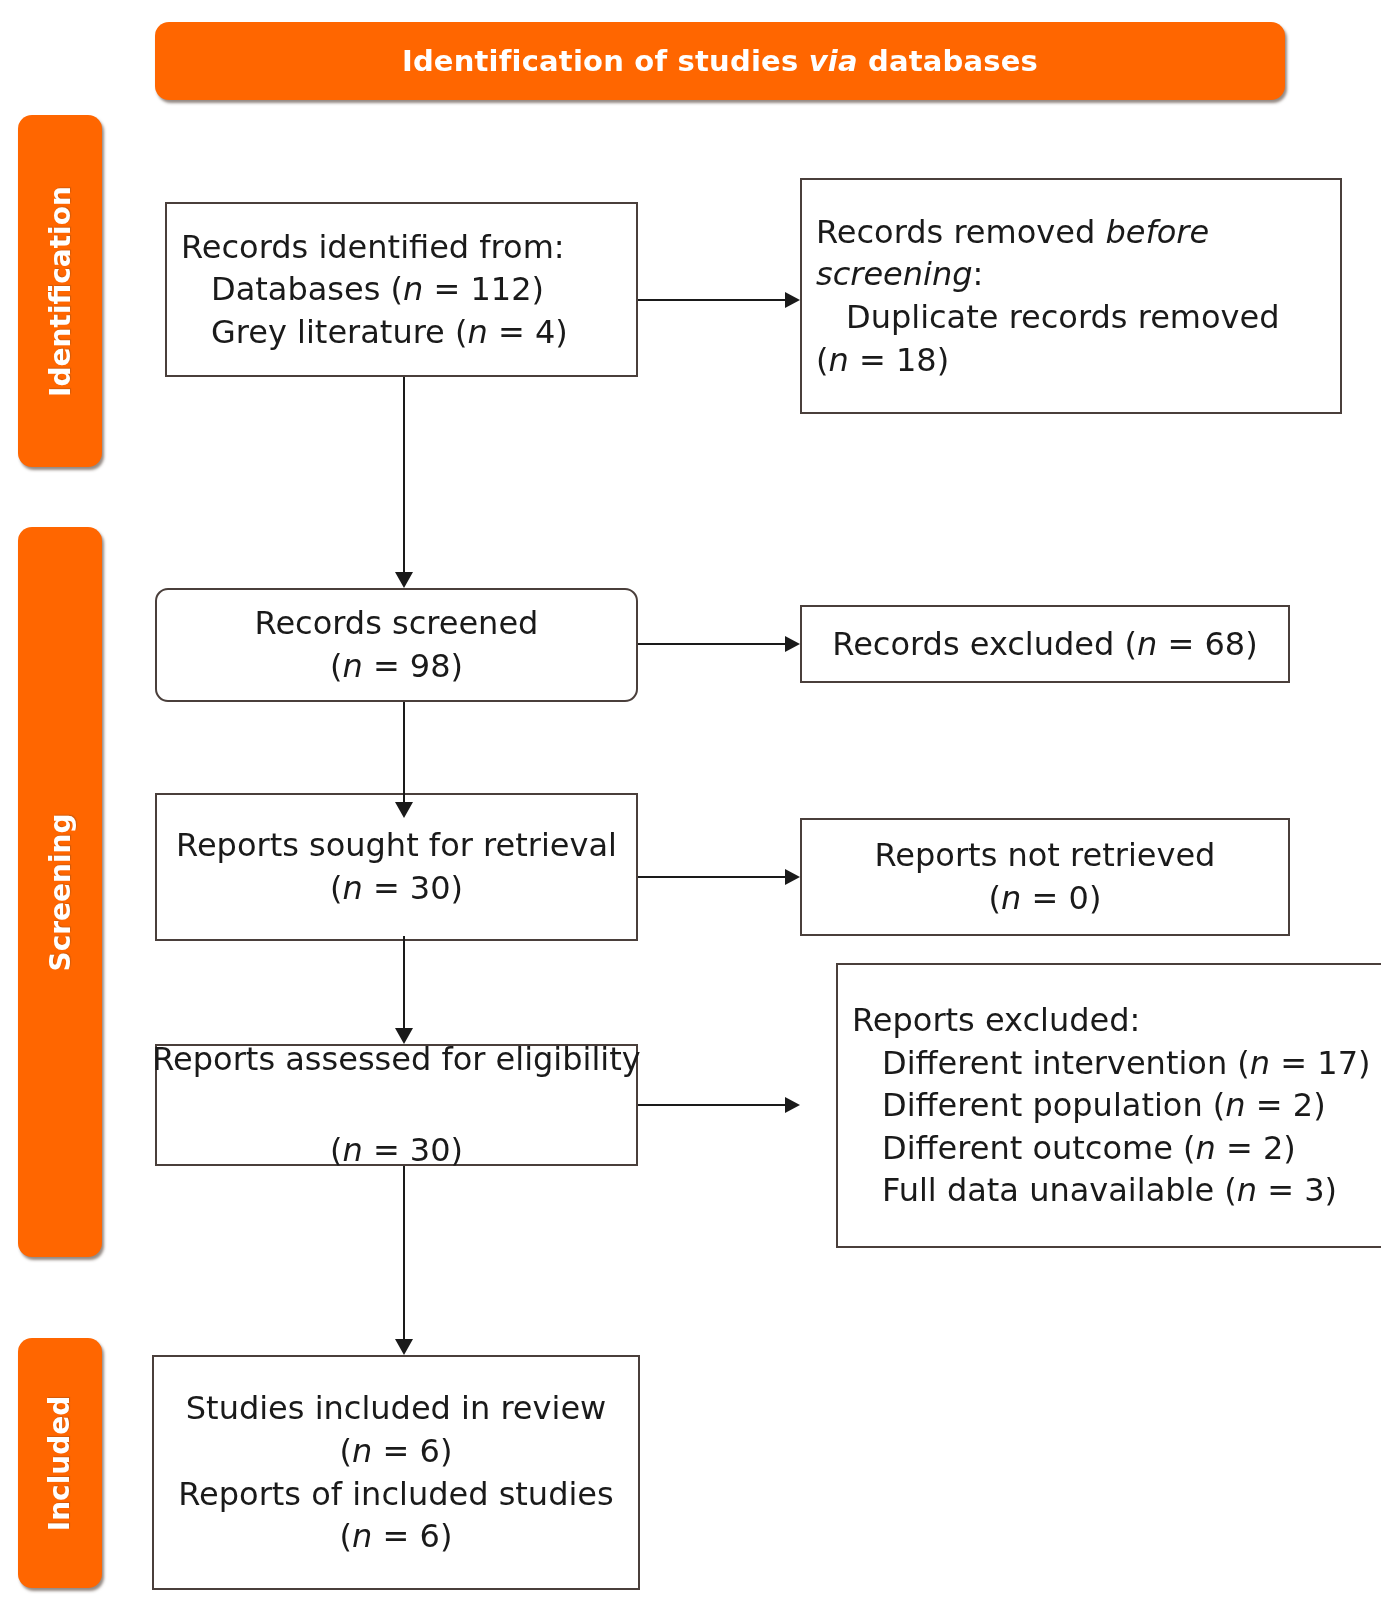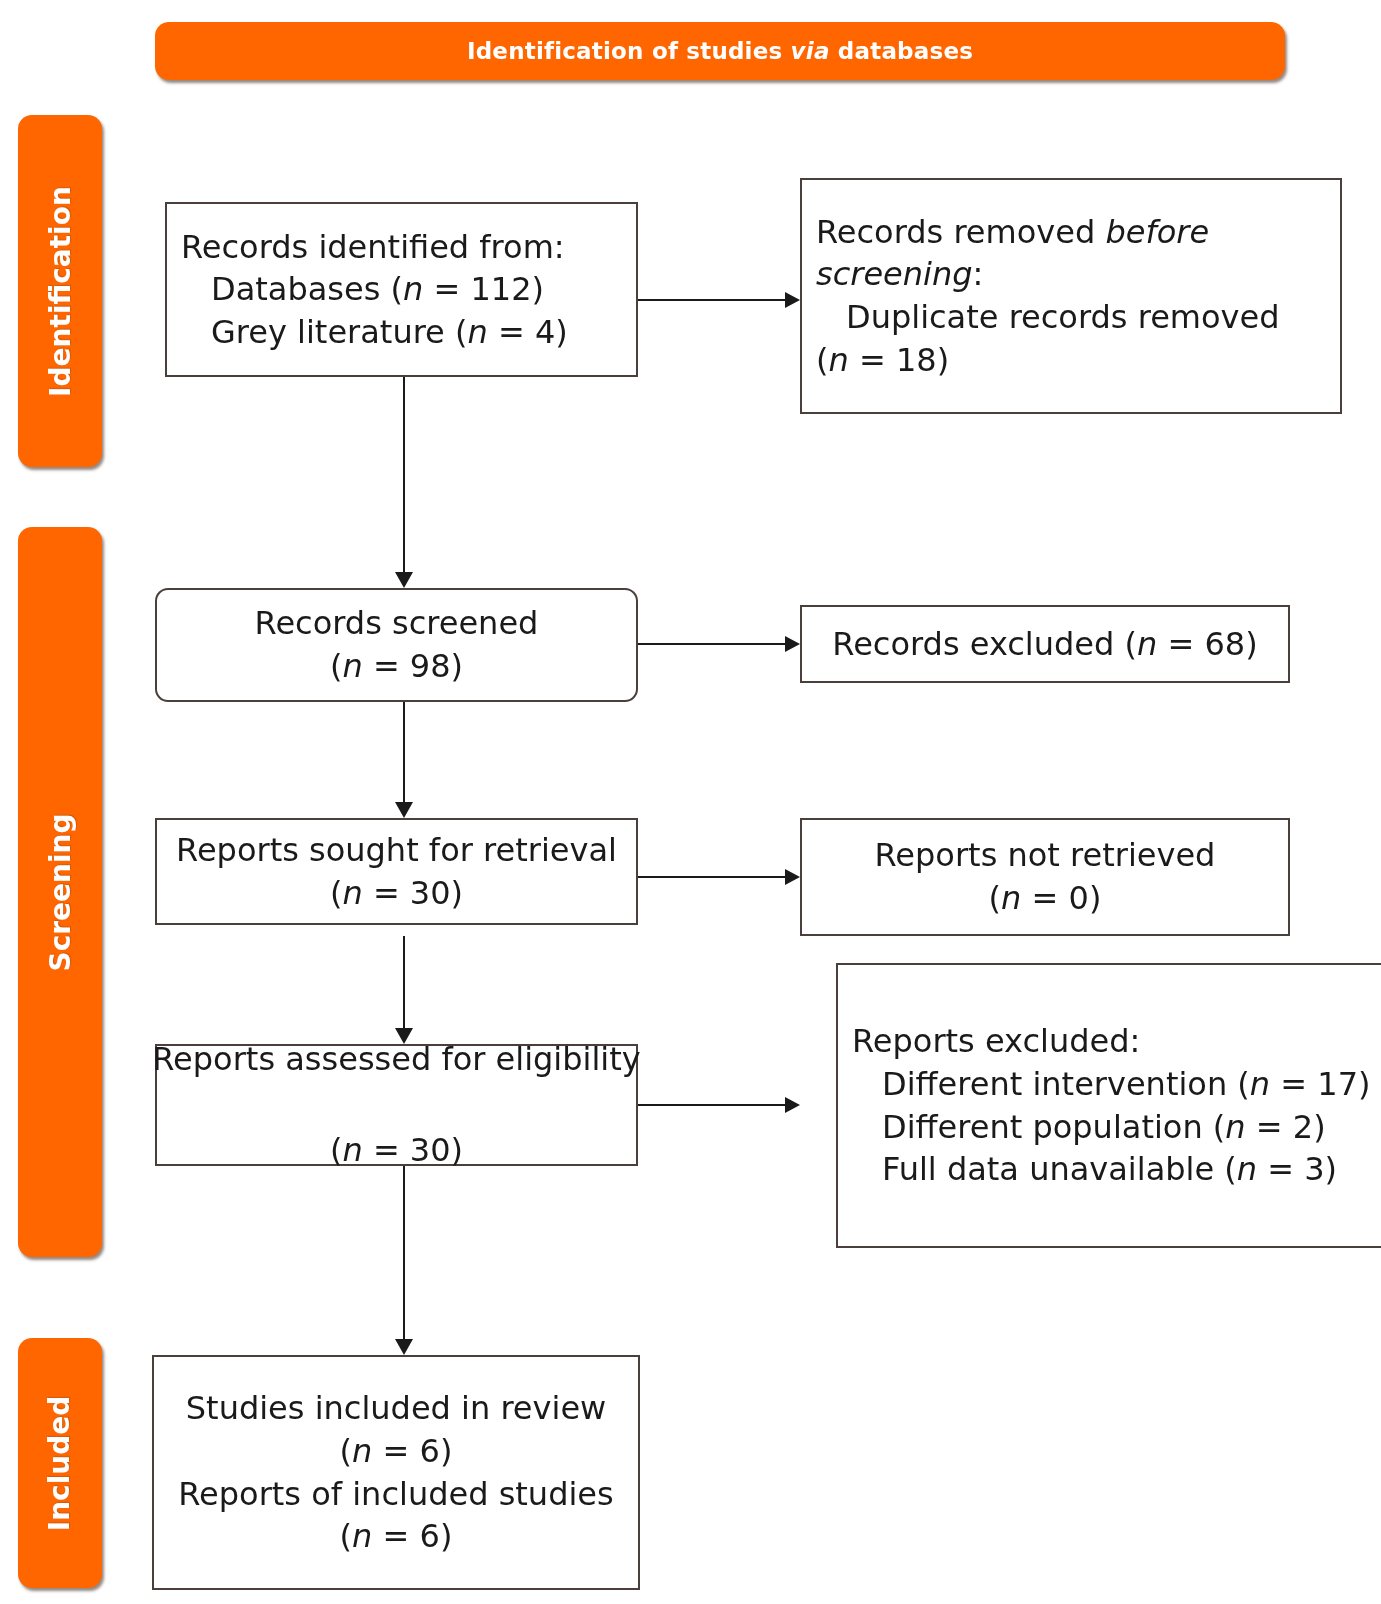--- a/index.html
+++ b/index.html
@@ -29,22 +29,22 @@
     display: flex;
     align-items: center;
     justify-content: center;
     text-align: center;
     box-sizing: border-box;
   }
   #header-banner {
     left: 155px;
     top: 22px;
     width: 1130px;
-    height: 58px;
-    font-size: 23px;
+    height: 78px;
+    font-size: 29px;
     letter-spacing: .2px;
   }
   .side-banner {
     left: 18px;
     width: 84px;
     font-size: 28px;
   }
   .side-banner .vtext {
     transform: rotate(-90deg);
     white-space: nowrap;
@@ -74,21 +74,21 @@
   .node .ln { white-space: nowrap; }
   .node .ln.indent { padding-left: 30px; }
   .node .ln.wrap { white-space: normal; }
   i, .it { font-style: italic; }
 
   
   #box-identified        { left: 165px; top: 202px;  width: 473px; height: 175px; }
   #box-removed           { left: 800px; top: 178px;  width: 542px; height: 236px; }
   #box-screened          { left: 155px; top: 588px;  width: 483px; height: 114px; border-radius: 13px; }
   #box-excluded          { left: 800px; top: 605px;  width: 490px; height: 78px;  }
-  #box-sought            { left: 155px; top: 818px;  width: 483px; height: 107px; }
+  #box-sought            { left: 155px; top: 793px;  width: 483px; height: 148px; }
   #box-not-retrieved     { left: 800px; top: 818px;  width: 490px; height: 118px; }
   #box-assessed          { left: 155px; top: 1044px; width: 483px; height: 122px; gap: 48px; }
   #box-reports-excluded  { left: 836px; top: 963px;  width: 565px; height: 285px; }
   #box-included-studies  { left: 152px; top: 1355px; width: 488px; height: 235px; text-align: center; }
 
   
   .conn { position: absolute; }
   .hline {
     background: #1a1a1a;
     height: 2px;
@@ -157,20 +157,21 @@
       <div class="ln"><span>(</span><i>n</i><span> = 0)</span></div>
     </div>
   <div class="node center" id="box-assessed">
       <div class="ln"><span>Reports assessed for eligibility</span></div>
       <div class="ln"><span>(</span><i>n</i><span> = 30)</span></div>
     </div>
   <div class="node left" id="box-reports-excluded">
       <div class="ln"><span>Reports excluded:</span></div>
       <div class="ln indent"><span>Different intervention (</span><i>n</i><span> = 17)</span></div>
       <div class="ln indent"><span>Different population (</span><i>n</i><span> = 2)</span></div>
+      <div class="ln indent"><span>Different outcome (</span><i>n</i><span> = 2)</span></div>
       <div class="ln indent"><span>Full data unavailable (</span><i>n</i><span> = 3)</span></div>
     </div>
   <div class="node center" id="box-included-studies">
       <div class="ln"><span>Studies included in review</span></div>
       <div class="ln"><span>(</span><i>n</i><span> = 6)</span></div>
       <div class="ln"><span>Reports of included studies</span></div>
       <div class="ln"><span>(</span><i>n</i><span> = 6)</span></div>
     </div>
 
   <div class="conn hline" style="left:638px; top:299px; width:147px;"></div>

